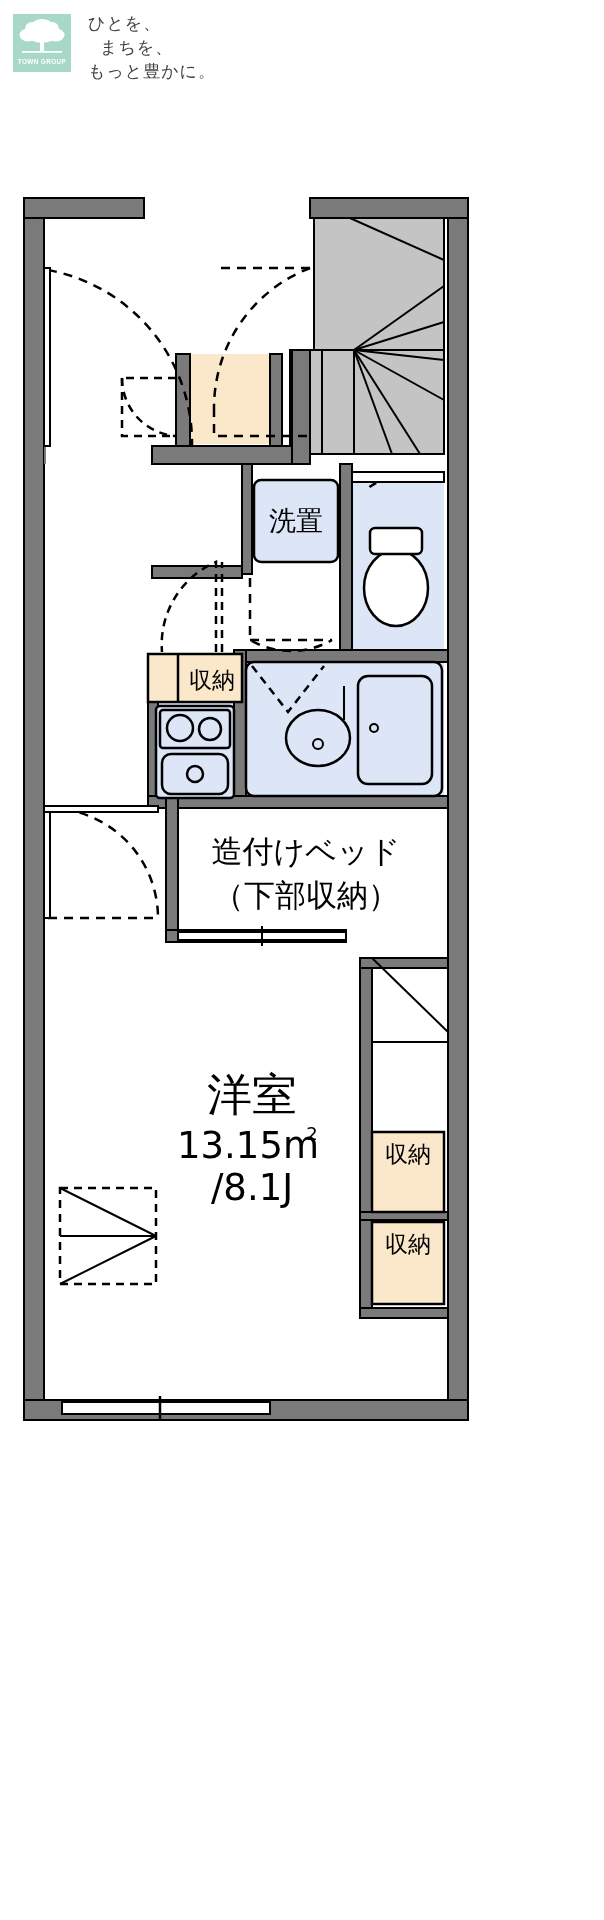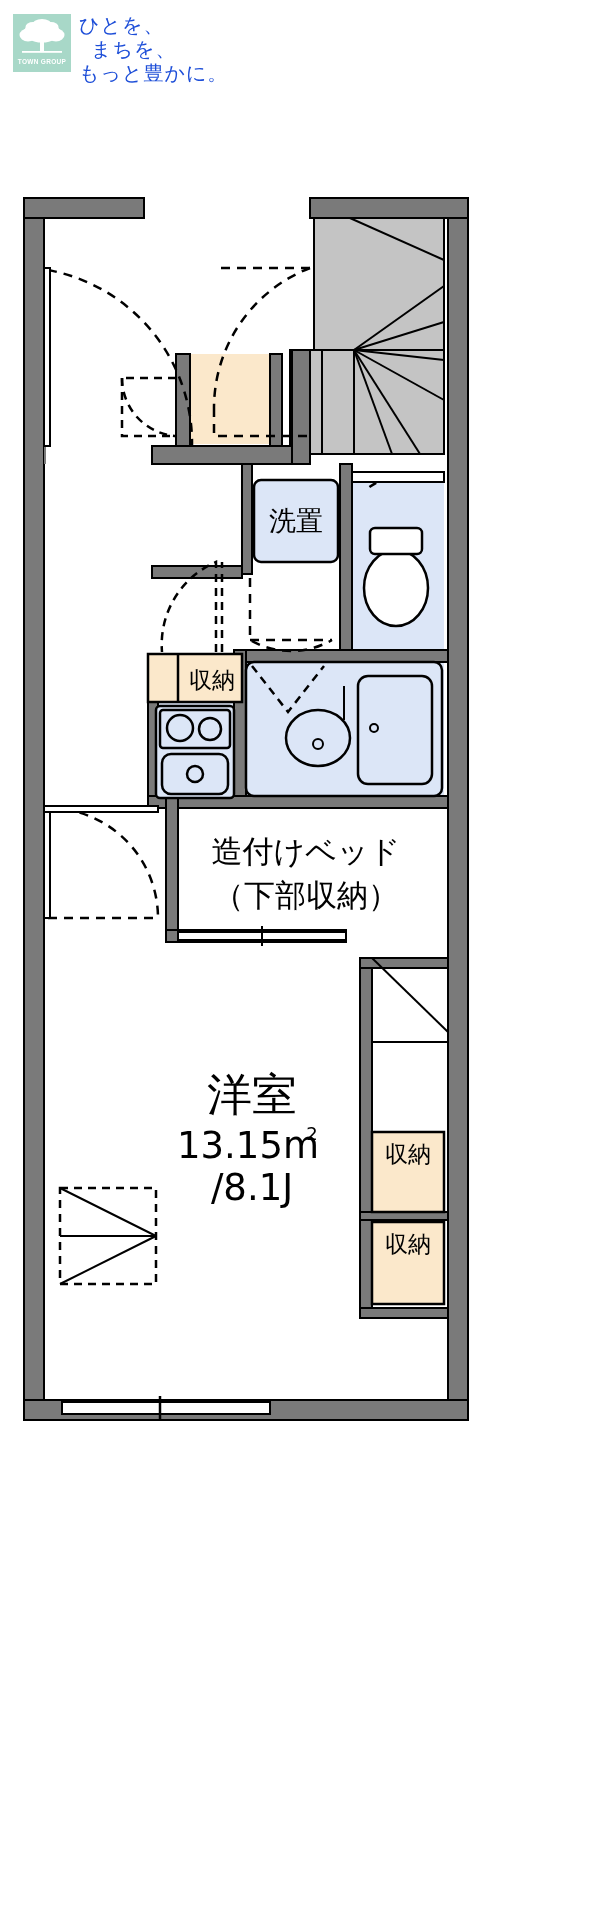--- a/index.html
+++ b/index.html
@@ -8,21 +8,21 @@
        overflow:hidden;}
 
   
   #logo-header{position:absolute;left:0;top:0;width:604px;height:110px;}
   #logo-mark{position:absolute;left:13px;top:14px;width:58px;height:58px;
              background:#a8d8c8;}
   #logo-tree{position:absolute;left:0;top:2px;width:58px;height:44px;}
   #logo-brand{position:absolute;left:0;bottom:7px;width:58px;text-align:center;
               font-size:6.5px;font-weight:bold;color:#ffffff;letter-spacing:.3px;
               font-family:"Liberation Sans",sans-serif;}
-  .tagline{position:absolute;left:79px;color:#1d4ed8;font-size:20px;
+  .tagline{position:absolute;left:88px;color:#404040;font-size:17px;
            font-family:"DejaVu Sans",sans-serif;letter-spacing:1px;}
   #tagline1{top:12px;}
   #tagline2{top:36px;margin-left:12px;}
   #tagline3{top:60px;}
 
   
   #floorplan{position:absolute;left:0;top:110px;width:576px;height:1810px;}
   #fp-svg{position:absolute;left:0;top:0;}
   .fp-text{font-family:"DejaVu Sans","Liberation Sans",sans-serif;
            fill:#000;text-anchor:middle;}

